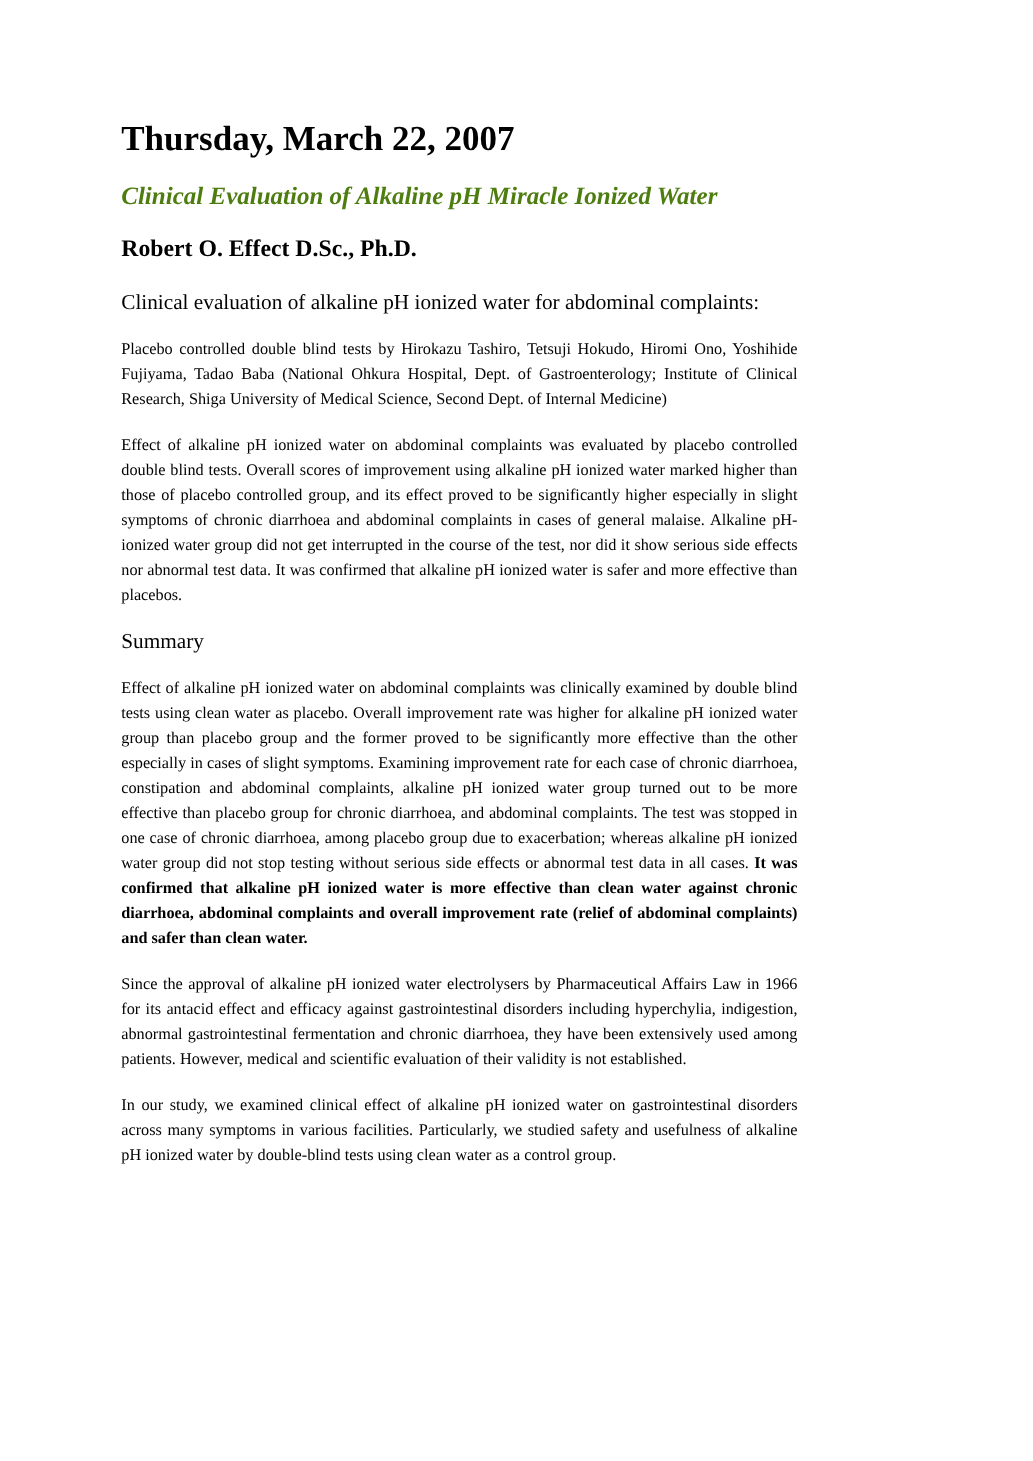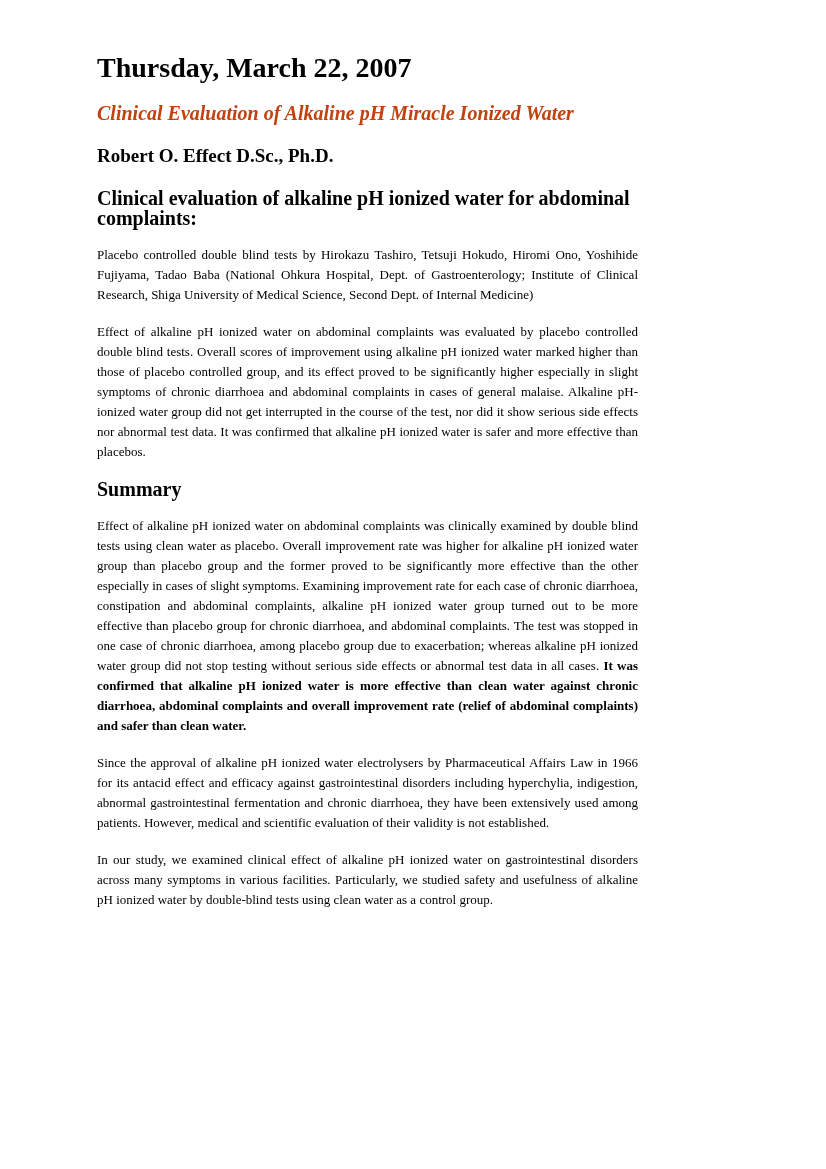--- a/index.html
+++ b/index.html
@@ -5,50 +5,50 @@
   html, body {
     margin: 0;
     padding: 0;
     background: #ffffff;
   }
   .page {
     position: relative;
     width: 734px;
     height: 1169px;
     box-sizing: border-box;
-    padding: 52px 96px 0 97px;
+    padding: 96px 96px 0 97px;
     background: #ffffff;
     color: #000000;
     font-family: "Liberation Serif", "DejaVu Serif", serif;
     overflow: hidden;
   }
   .date-heading {
     font-size: 28px;
     line-height: 32px;
     font-weight: bold;
     margin: 0 0 17px 0;
   }
   .post-title {
     font-size: 20px;
     line-height: 24px;
     font-weight: bold;
     font-style: italic;
-    color: #c2410c;
+    color: #4d7c0f;
     margin: 0 0 19px 0;
   }
   .author {
     font-size: 19px;
     line-height: 23px;
     font-weight: bold;
     margin: 0 0 21px 0;
   }
   .sub-heading {
-    font-size: 20px;
+    font-size: 17px;
     line-height: 20px;
-    font-weight: bold;
+    font-weight: normal;
     margin: 12px 0 17px 0;
   }
   .body-para {
     font-size: 13px;
     line-height: 20px;
     text-align: justify;
     margin: 0 0 17px 0;
   }
   .emphasis {
     font-weight: bold;

